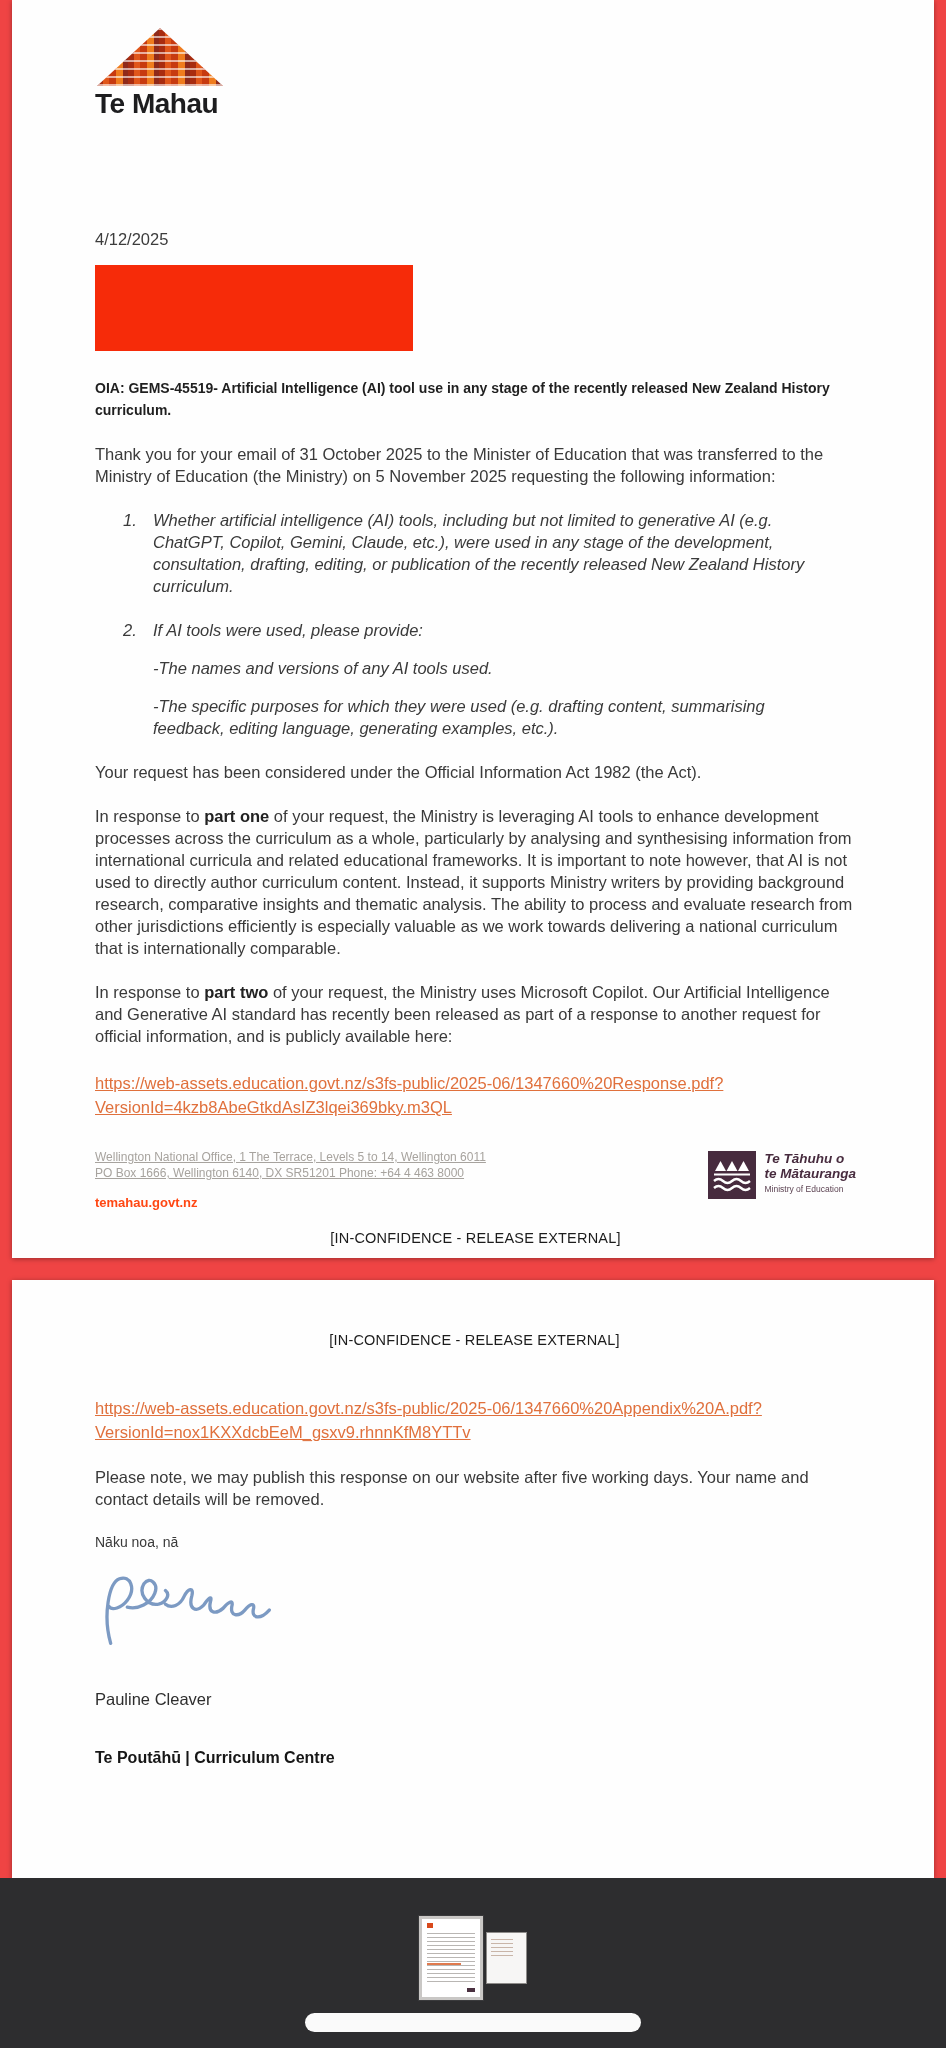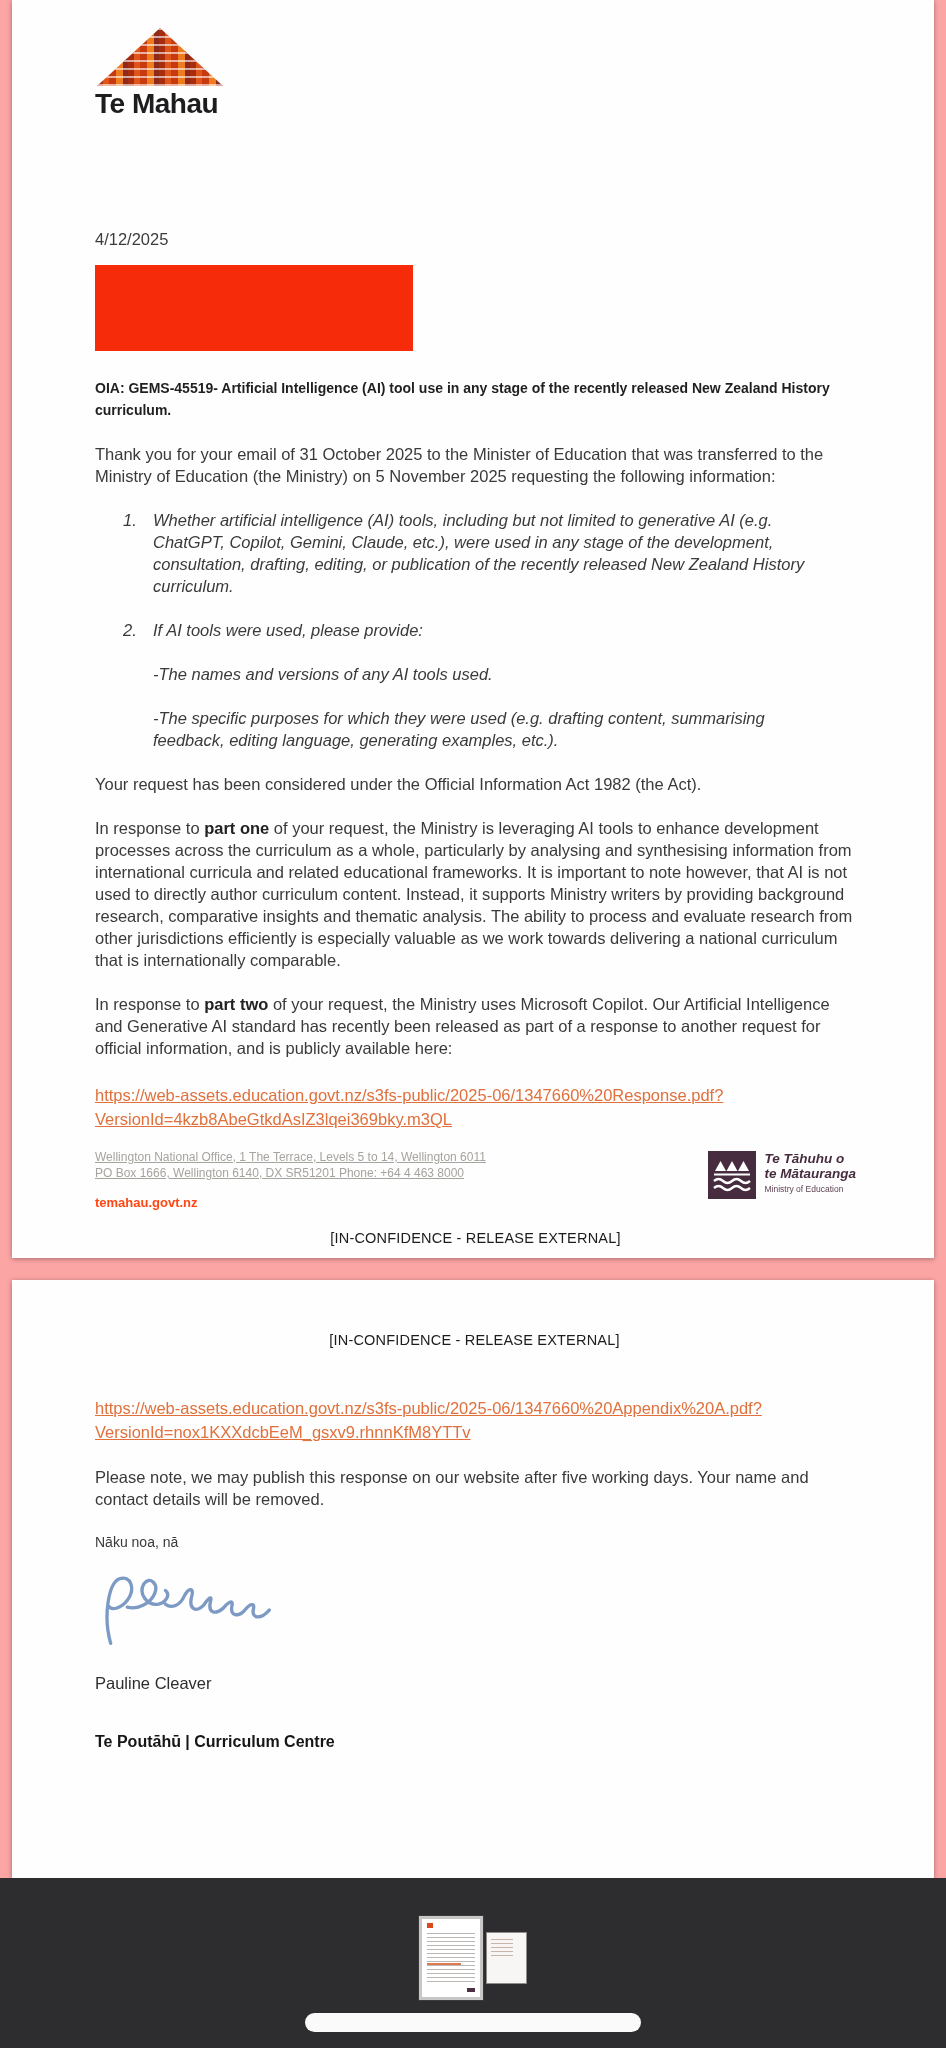--- a/index.html
+++ b/index.html
@@ -6,21 +6,21 @@
   html,body { width:946px; height:2048px; }
   body {
     font-family:"Liberation Sans","DejaVu Sans",sans-serif;
     background:#2d2d2f;
     position:relative;
     overflow:hidden;
     color:#333;
   }
   .doc-area {
     position:absolute; left:0; top:0; width:946px; height:1878px;
-    background:#fca5a5;
+    background:#ef4444;
   }
   .page {
     position:absolute; left:12px; width:922px; background:#fefefe;
     box-shadow:0 1px 5px rgba(0,0,0,.35);
   }
   .page-1 { top:0; height:1258px; padding:0 80px 0 83px; }
   .page-2 { top:1280px; height:598px; padding:0 80px 0 83px; }
 
   
   .tm-logo { margin-top:28px; width:160px; }
@@ -41,21 +41,21 @@
   .subject {
     margin-top:26px; max-width:770px; font-size:14px; font-weight:bold;
     color:#1f1f1f; line-height:22px;
   }
   .para { margin-top:22px; max-width:772px; font-size:16.5px; line-height:22px; color:#3a3a3a; }
   .para b { color:#222; }
   .q-list { margin-top:22px; }
   .q-item { display:flex; margin-top:22px; font-style:italic; color:#3a3a3a; font-size:16.5px; line-height:22px; }
   .q-item .num { width:30px; flex:0 0 30px; margin-left:28px; }
   .q-item .q-text { max-width:690px; }
-  .q-sub { margin-top:22px; margin-left:58px; max-width:665px; font-style:italic; color:#3a3a3a; font-size:16.5px; line-height:22px; }
+  .q-sub { margin-top:16px; margin-left:58px; max-width:665px; font-style:italic; color:#3a3a3a; font-size:16.5px; line-height:22px; }
   .link {
     display:block; margin-top:24px; max-width:740px;
     font-size:16.5px; line-height:24px; color:#e0703c;
     text-decoration:underline; overflow-wrap:anywhere; cursor:pointer;
   }
 
   
   .p1-footer { position:absolute; left:83px; right:78px; bottom:12px; }
   .footer-row { display:flex; justify-content:space-between; align-items:flex-start; }
   .addr { font-size:12px; line-height:16px; color:#a7a39e;text-decoration:underline; }
@@ -64,21 +64,21 @@
   .moe-text { margin-left:8px; }
   .moe-maori { font-size:13.5px; font-weight:bold; color:#472b3e; line-height:15px;font-style:italic; }
   .moe-en { font-size:8.5px; color:#5d4453; margin-top:3px; }
   .confidence { margin-top:20px; text-align:center; font-size:14.5px; color:#1c1c1c; letter-spacing:.2px; }
   .p2-confidence { margin-top:52px; text-align:center; font-size:14.5px; color:#1c1c1c; letter-spacing:.2px; }
 
   
   .p2-link { margin-top:48px; }
   .closing { margin-top:24px; font-size:14px; color:#3a3a3a; }
   .signature { margin-top:12px; width:235px; height:104px; }
-  .sig-name { margin-top:4px; font-size:16.5px; color:#2e2e2e; }
+  .sig-name { margin-top:20px; font-size:16.5px; color:#2e2e2e; }
   .sig-role { margin-top:22px; font-size:16px; font-weight:bold; color:#161616; }
   .sig-org  { margin-top:40px; font-size:16px; font-weight:bold; color:#161616; }
 
   
   .dock { position:absolute; left:0; top:1878px; width:946px; height:170px; background:#2d2d2f; }
   .thumb-strip { position:absolute; left:0; top:38px; width:946px; display:flex; justify-content:center; align-items:center; }
   .thumb-current {
     width:64px; height:84px; background:#fff; border:3px solid #c9c7c5;
     box-shadow:0 0 0 1px #3a3a3c; position:relative; z-index:2;
   }

